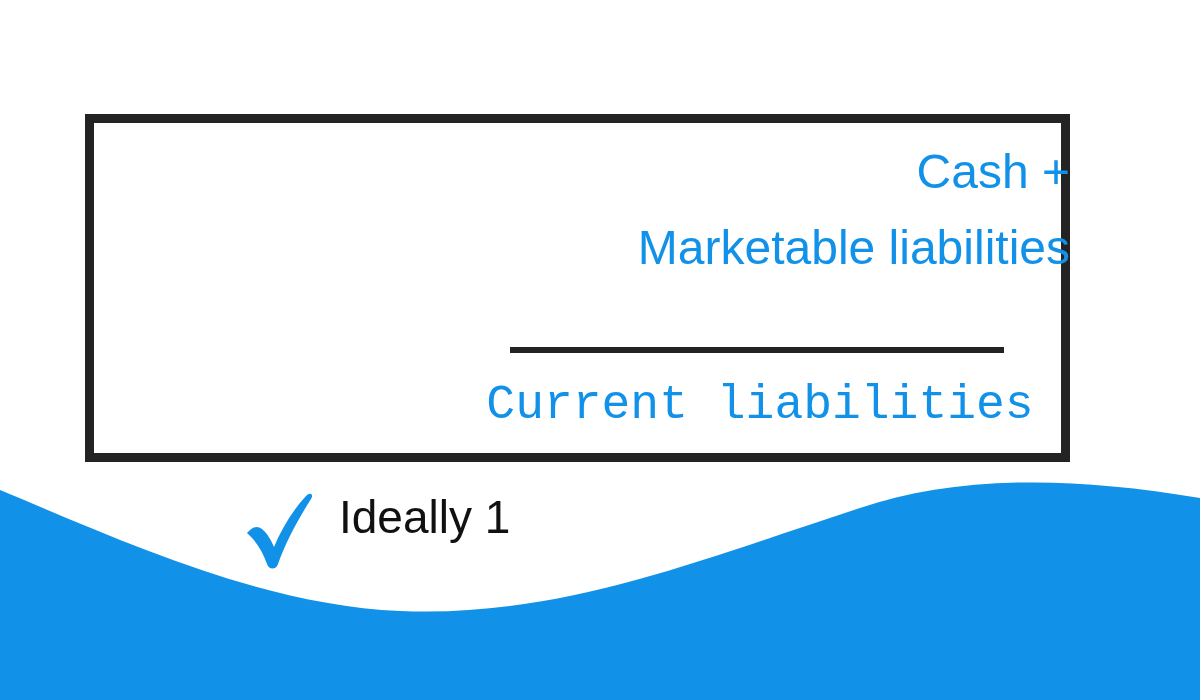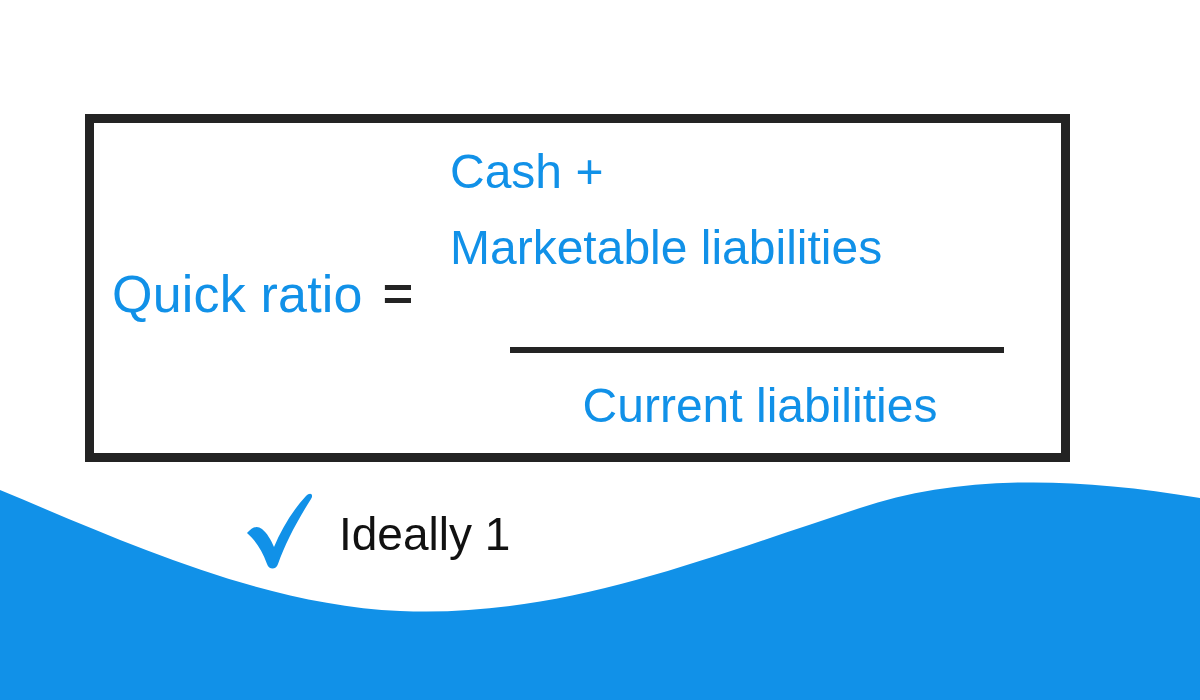--- a/index.html
+++ b/index.html
@@ -67,21 +67,21 @@
     line-height: 1;
     transform: scaleY(0.9);
   }
 
   
   #fraction {
     position: absolute;
     left: 450px;
     top: 134px;
     width: 620px;
-    text-align: left;
+    text-align: right;
   }
   #numerator {
     color: #1191e8;
     font-size: 48px;
     line-height: 1.58;
     white-space: nowrap;
   }
   #numerator .num-line {
     display: block;
   }
@@ -96,29 +96,29 @@
   #denominator {
     position: absolute;
     left: 450px;
     top: 378px;
     width: 620px;
     text-align: center;
     color: #1191e8;
     font-size: 48px;
     line-height: 1.15;
     white-space: nowrap;
+    font-family: Liberation Mono, monospace;
   }
 
   
   #caption-row {
     position: absolute;
     left: 243px;
     top: 492px;
     display: flex;
-    align-items: center;
   }
   #check-icon {
     width: 76px;
     height: 80px;
     display: block;
   }
   #caption-text {
     margin-left: 20px;
     font-size: 46px;
     color: #111111;
@@ -136,24 +136,20 @@
   <svg id="wave-layer" viewBox="0 0 1200 700" preserveAspectRatio="none">
     <path d="M0,490
              C 120,540 260,605 400,611
              C 560,618 700,560 860,508
              C 950,478 1060,474 1200,498
              L 1200,700 L 0,700 Z" fill="#1191e8"></path>
   </svg>
 
   <div id="formula-box"></div>
 
-  <div id="lhs">
-    <span id="lhs-label">Quick ratio</span>
-    <span id="equals-sign">=</span>
-  </div>
 
   <div id="fraction">
     <div id="numerator">
       <span class="num-line">Cash +</span>
       <span class="num-line">Marketable liabilities</span>
     </div>
   </div>
 
   <div id="fraction-bar"></div>
 

